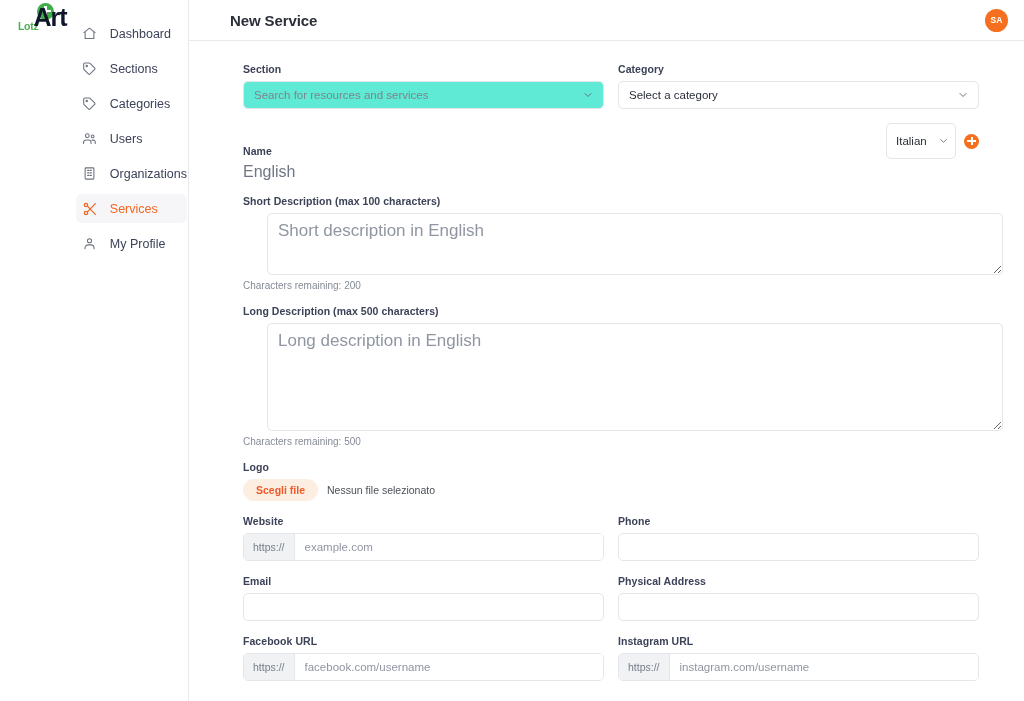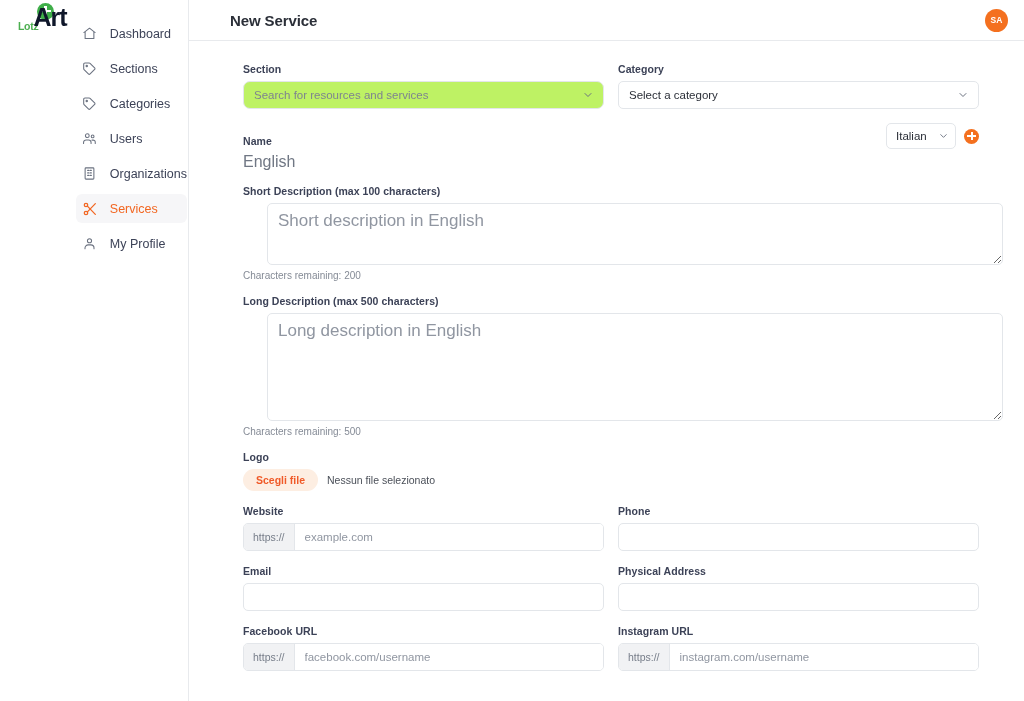--- a/index.html
+++ b/index.html
@@ -182,21 +182,21 @@
     border: 1px solid #e3e6ea;
     border-radius: 5px;
     background: #ffffff;
     font-size: 11.5px;
     color: #2b2f38;
     padding: 0 10px;
     outline: none;
     font-family: "Liberation Sans", sans-serif;
   }
   .inp::placeholder { color: #9096a1; }
-  .inp.disabledbg { background: #bef264; color: #6d737e; border-radius: 7px; }
+  .inp.disabledbg { background: #5eead4; color: #6d737e; }
   .inp.disabledbg::placeholder { color: #7e848f; }
 
   .selwrap { position: relative; }
   .selwrap .chev {
     position: absolute;
     right: 10px; top: 50%;
     transform: translateY(-50%);
     pointer-events: none;
     color: #6b7280;
     display: flex;
@@ -231,21 +231,21 @@
   .namerow {
     display: flex;
     align-items: flex-end;
     justify-content: space-between;
     margin-bottom: 4px;
   }
   .namerow .label { margin-bottom: 0; padding-bottom: 2px; }
   .langbox { display: flex; align-items: center; gap: 8px; }
   .langsel {
     width: 70px;
-    height: 26px;
+    height: 36px;
     border: 1px solid #e3e6ea;
     border-radius: 5px;
     background: #fff;
     font-size: 11.5px;
     color: #2b2f38;
     padding: 0 20px 0 9px;
     appearance: none; -webkit-appearance: none;
     outline: none;
     cursor: pointer;
     font-family: "Liberation Sans", sans-serif;

